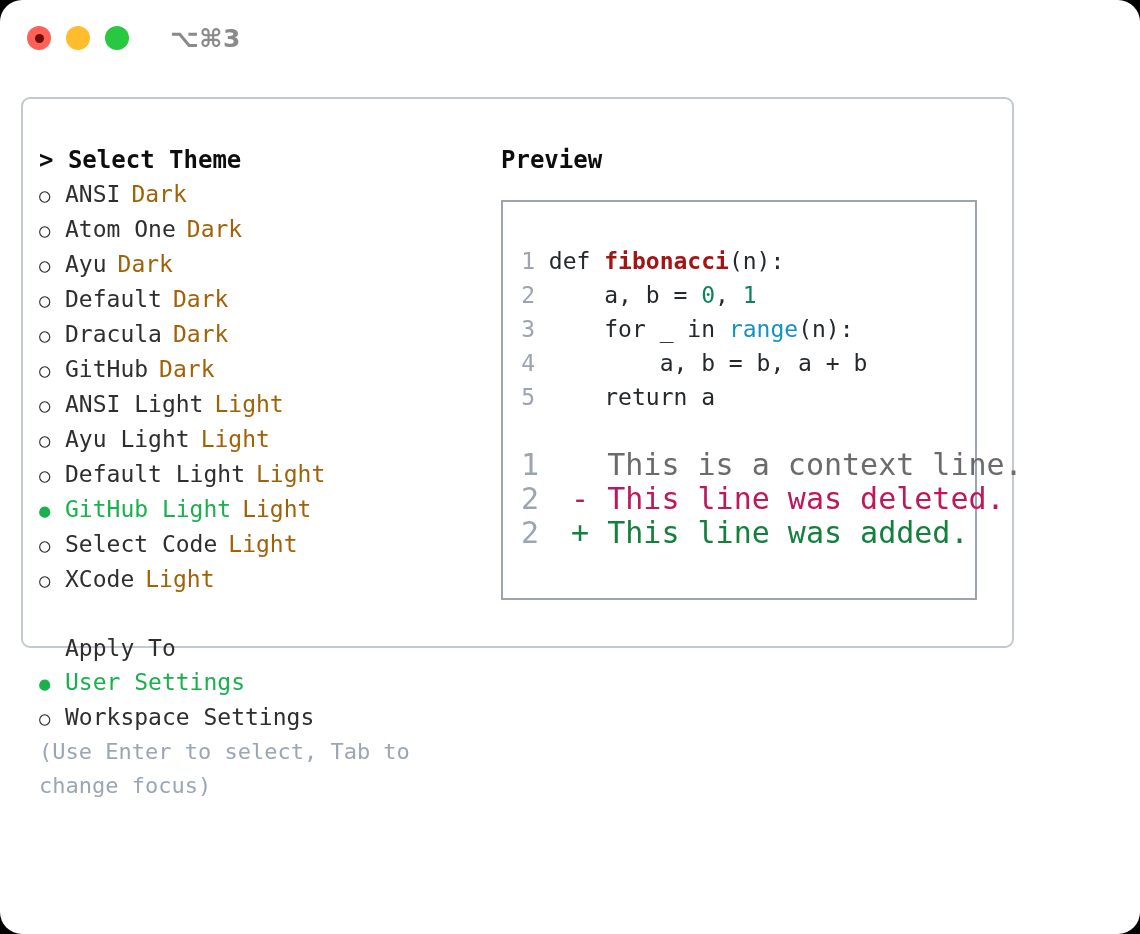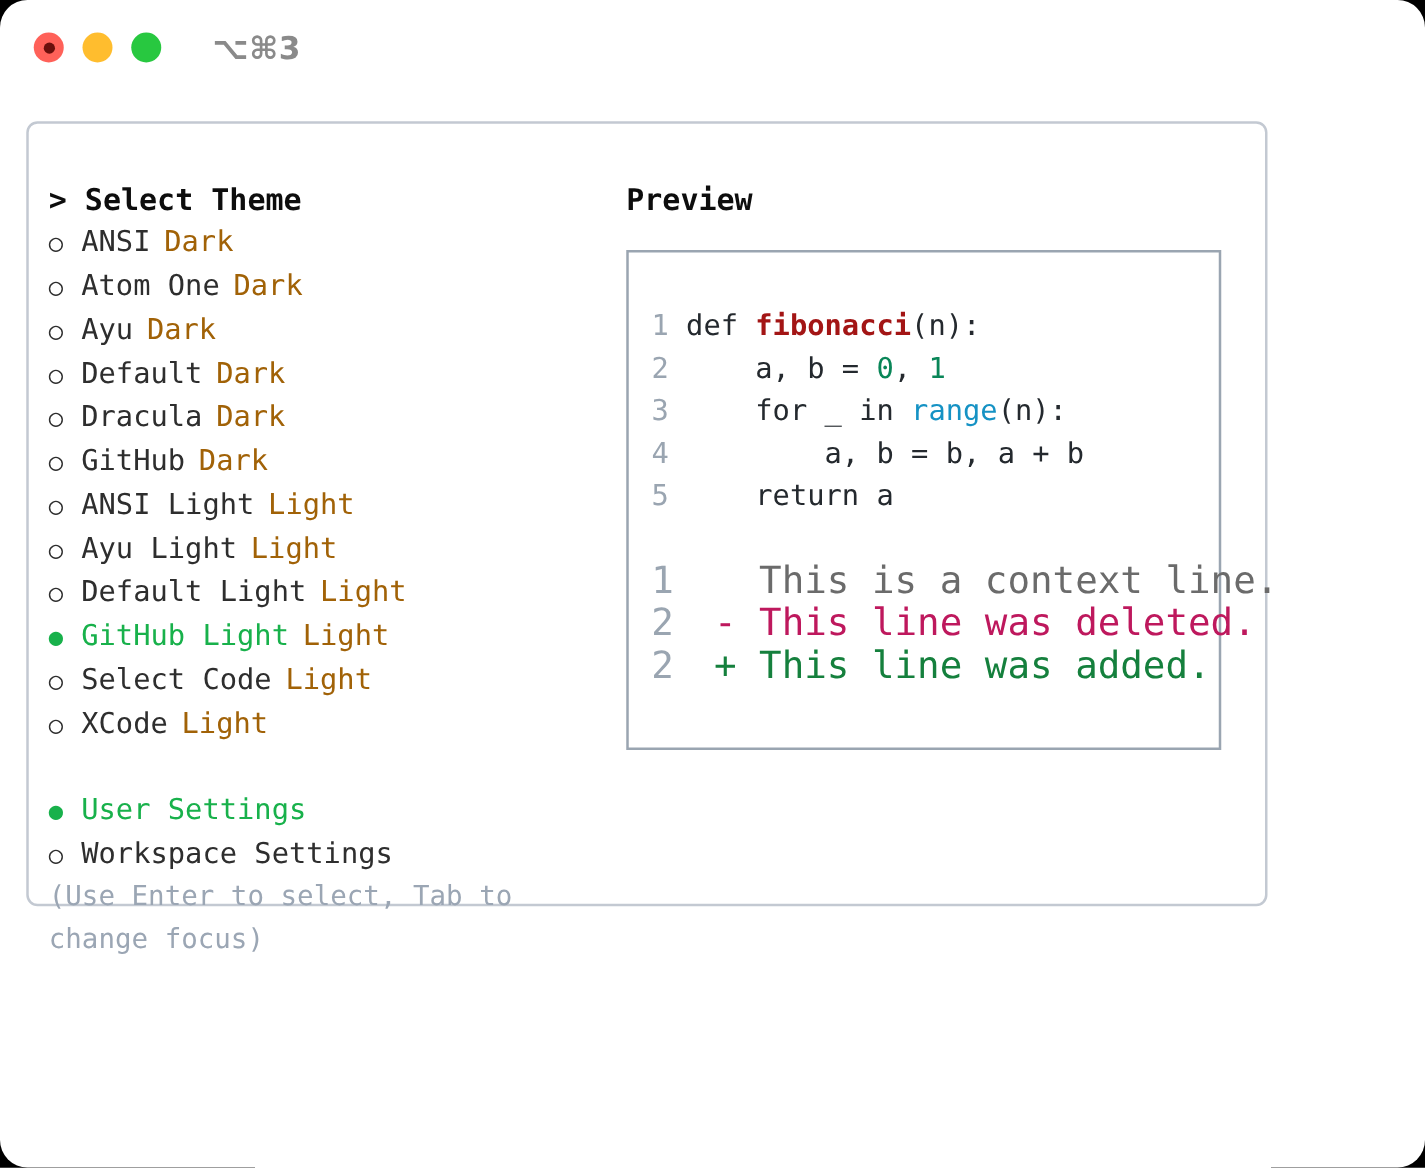--- a/index.html
+++ b/index.html
@@ -72,21 +72,21 @@
     font-family: "DejaVu Sans", "Liberation Sans", sans-serif;
     white-space: pre;
   }
 
   
   .panel {
     position: absolute;
     left: 21px;
     top: 97px;
     width: 993px;
-    height: 628px;
+    height: 551px;
     border: 2px solid #c3c9d2;
     border-radius: 9px;
     box-sizing: border-box;
     background: #ffffff;
   }
 
   .panel-inner {
     position: absolute;
     left: 0; top: 0;
     width: 100%;
@@ -234,20 +234,21 @@
             <div class="opt-row"><span class="marker">○</span><span class="opt-label">ANSI Light</span><span class="opt-tag">Light</span></div>
             <div class="opt-row"><span class="marker">○</span><span class="opt-label">Ayu Light</span><span class="opt-tag">Light</span></div>
             <div class="opt-row"><span class="marker">○</span><span class="opt-label">Default Light</span><span class="opt-tag">Light</span></div>
             <div class="opt-row selected"><span class="marker">●</span><span class="opt-label">GitHub Light</span><span class="opt-tag">Light</span></div>
             <div class="opt-row"><span class="marker">○</span><span class="opt-label">Select Code</span><span class="opt-tag">Light</span></div>
             <div class="opt-row"><span class="marker">○</span><span class="opt-label">XCode</span><span class="opt-tag">Light</span></div>
           </div>
 
         <div class="gap-row"></div>
 
+        <div class="section-head">Apply To</div>
         <div id="apply-list">
             <div class="opt-row selected"><span class="marker">●</span><span class="opt-label">User Settings</span></div>
             <div class="opt-row"><span class="marker">○</span><span class="opt-label">Workspace Settings</span></div>
           </div>
 
         <div class="hint">(Use Enter to select, Tab to change focus)</div>
       </div>
 
       <div class="right-col">
         <div class="preview-head">Preview</div>

